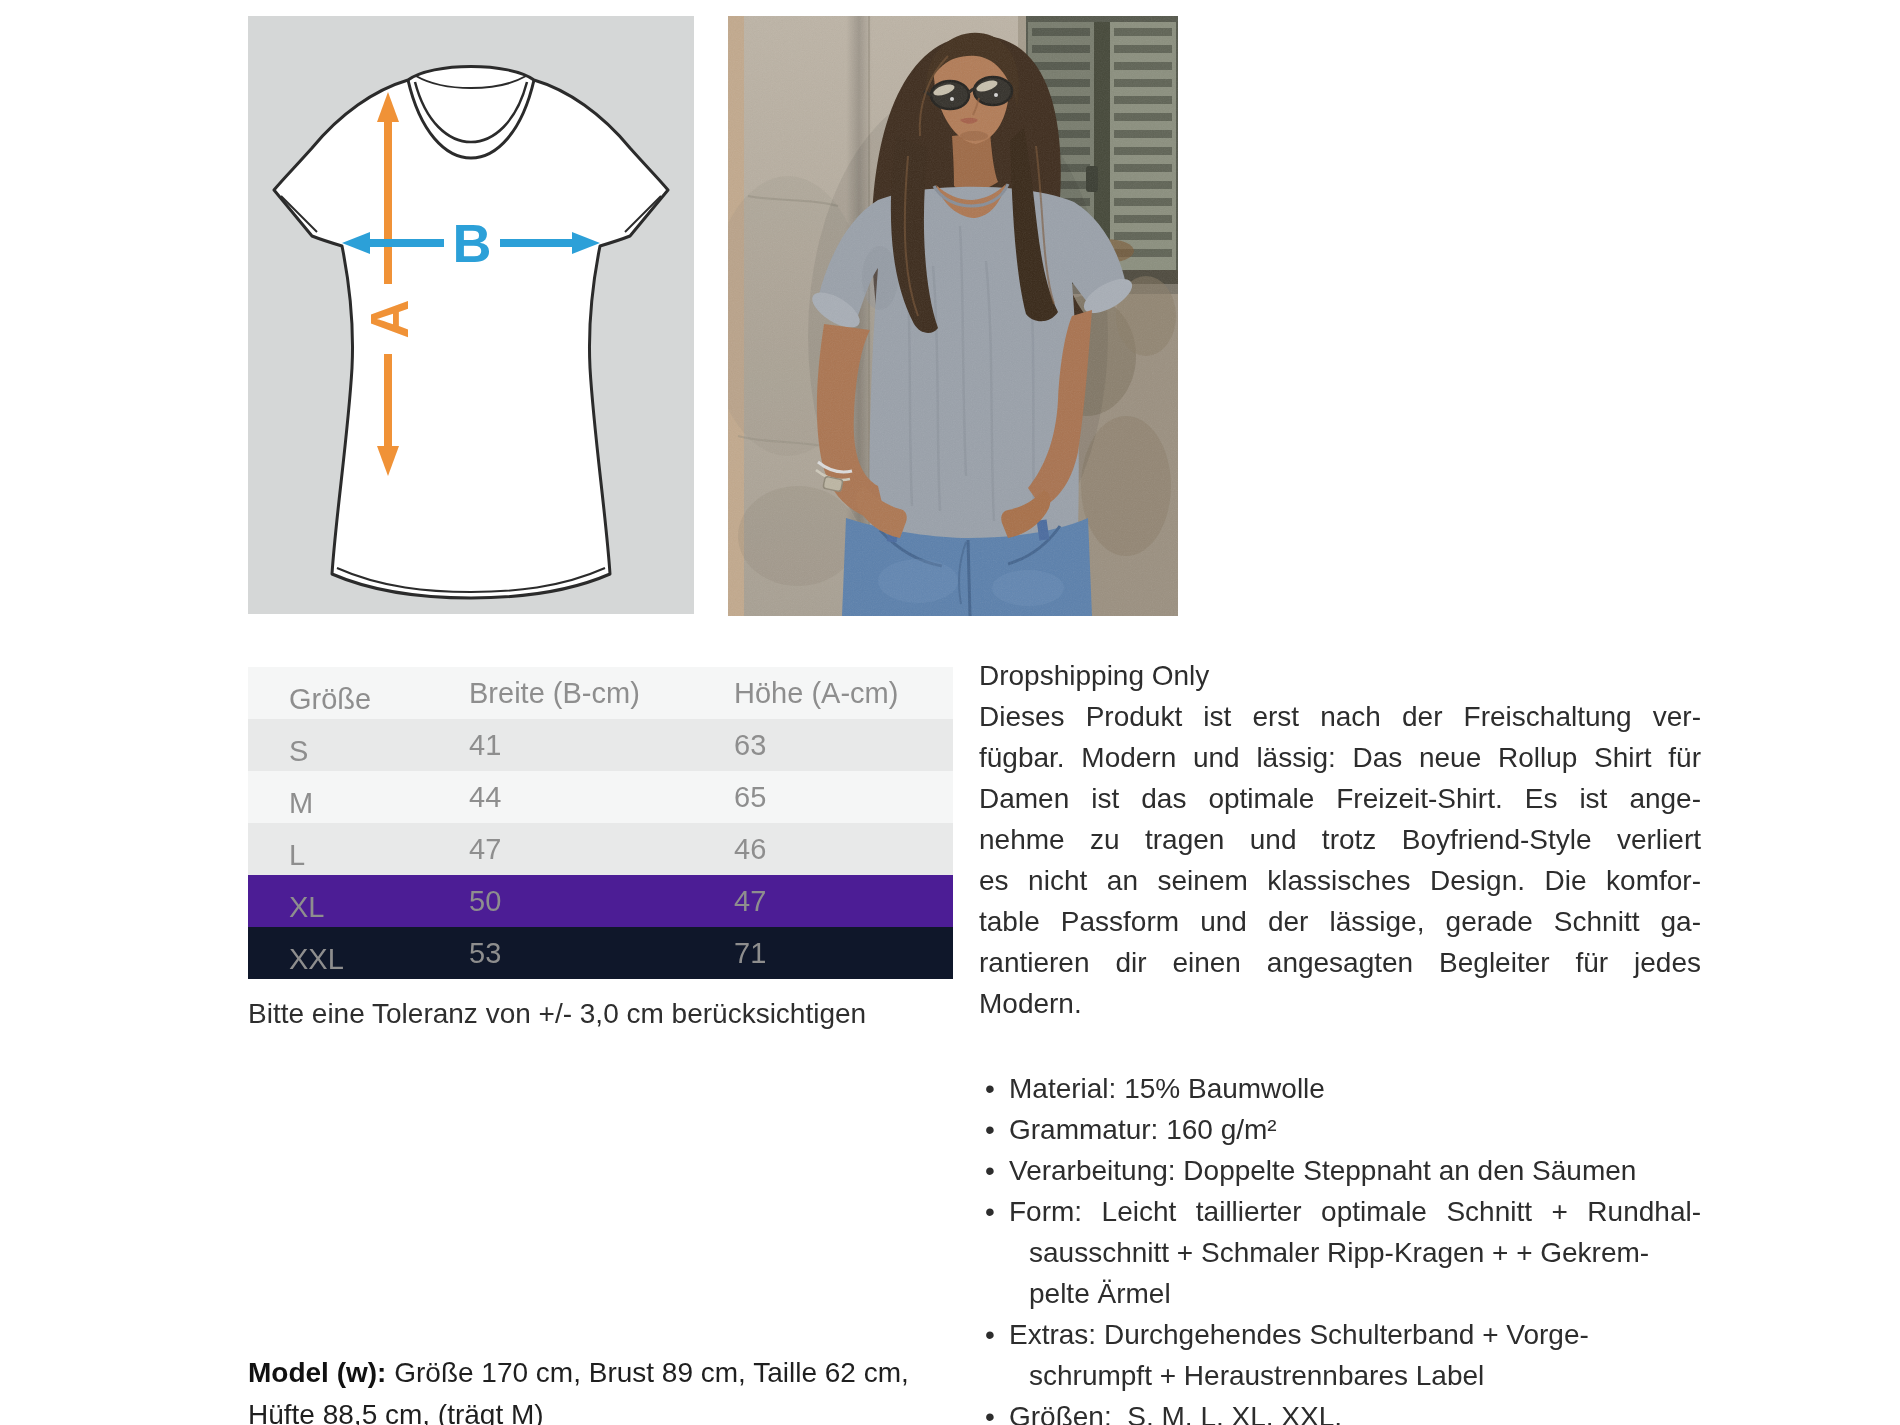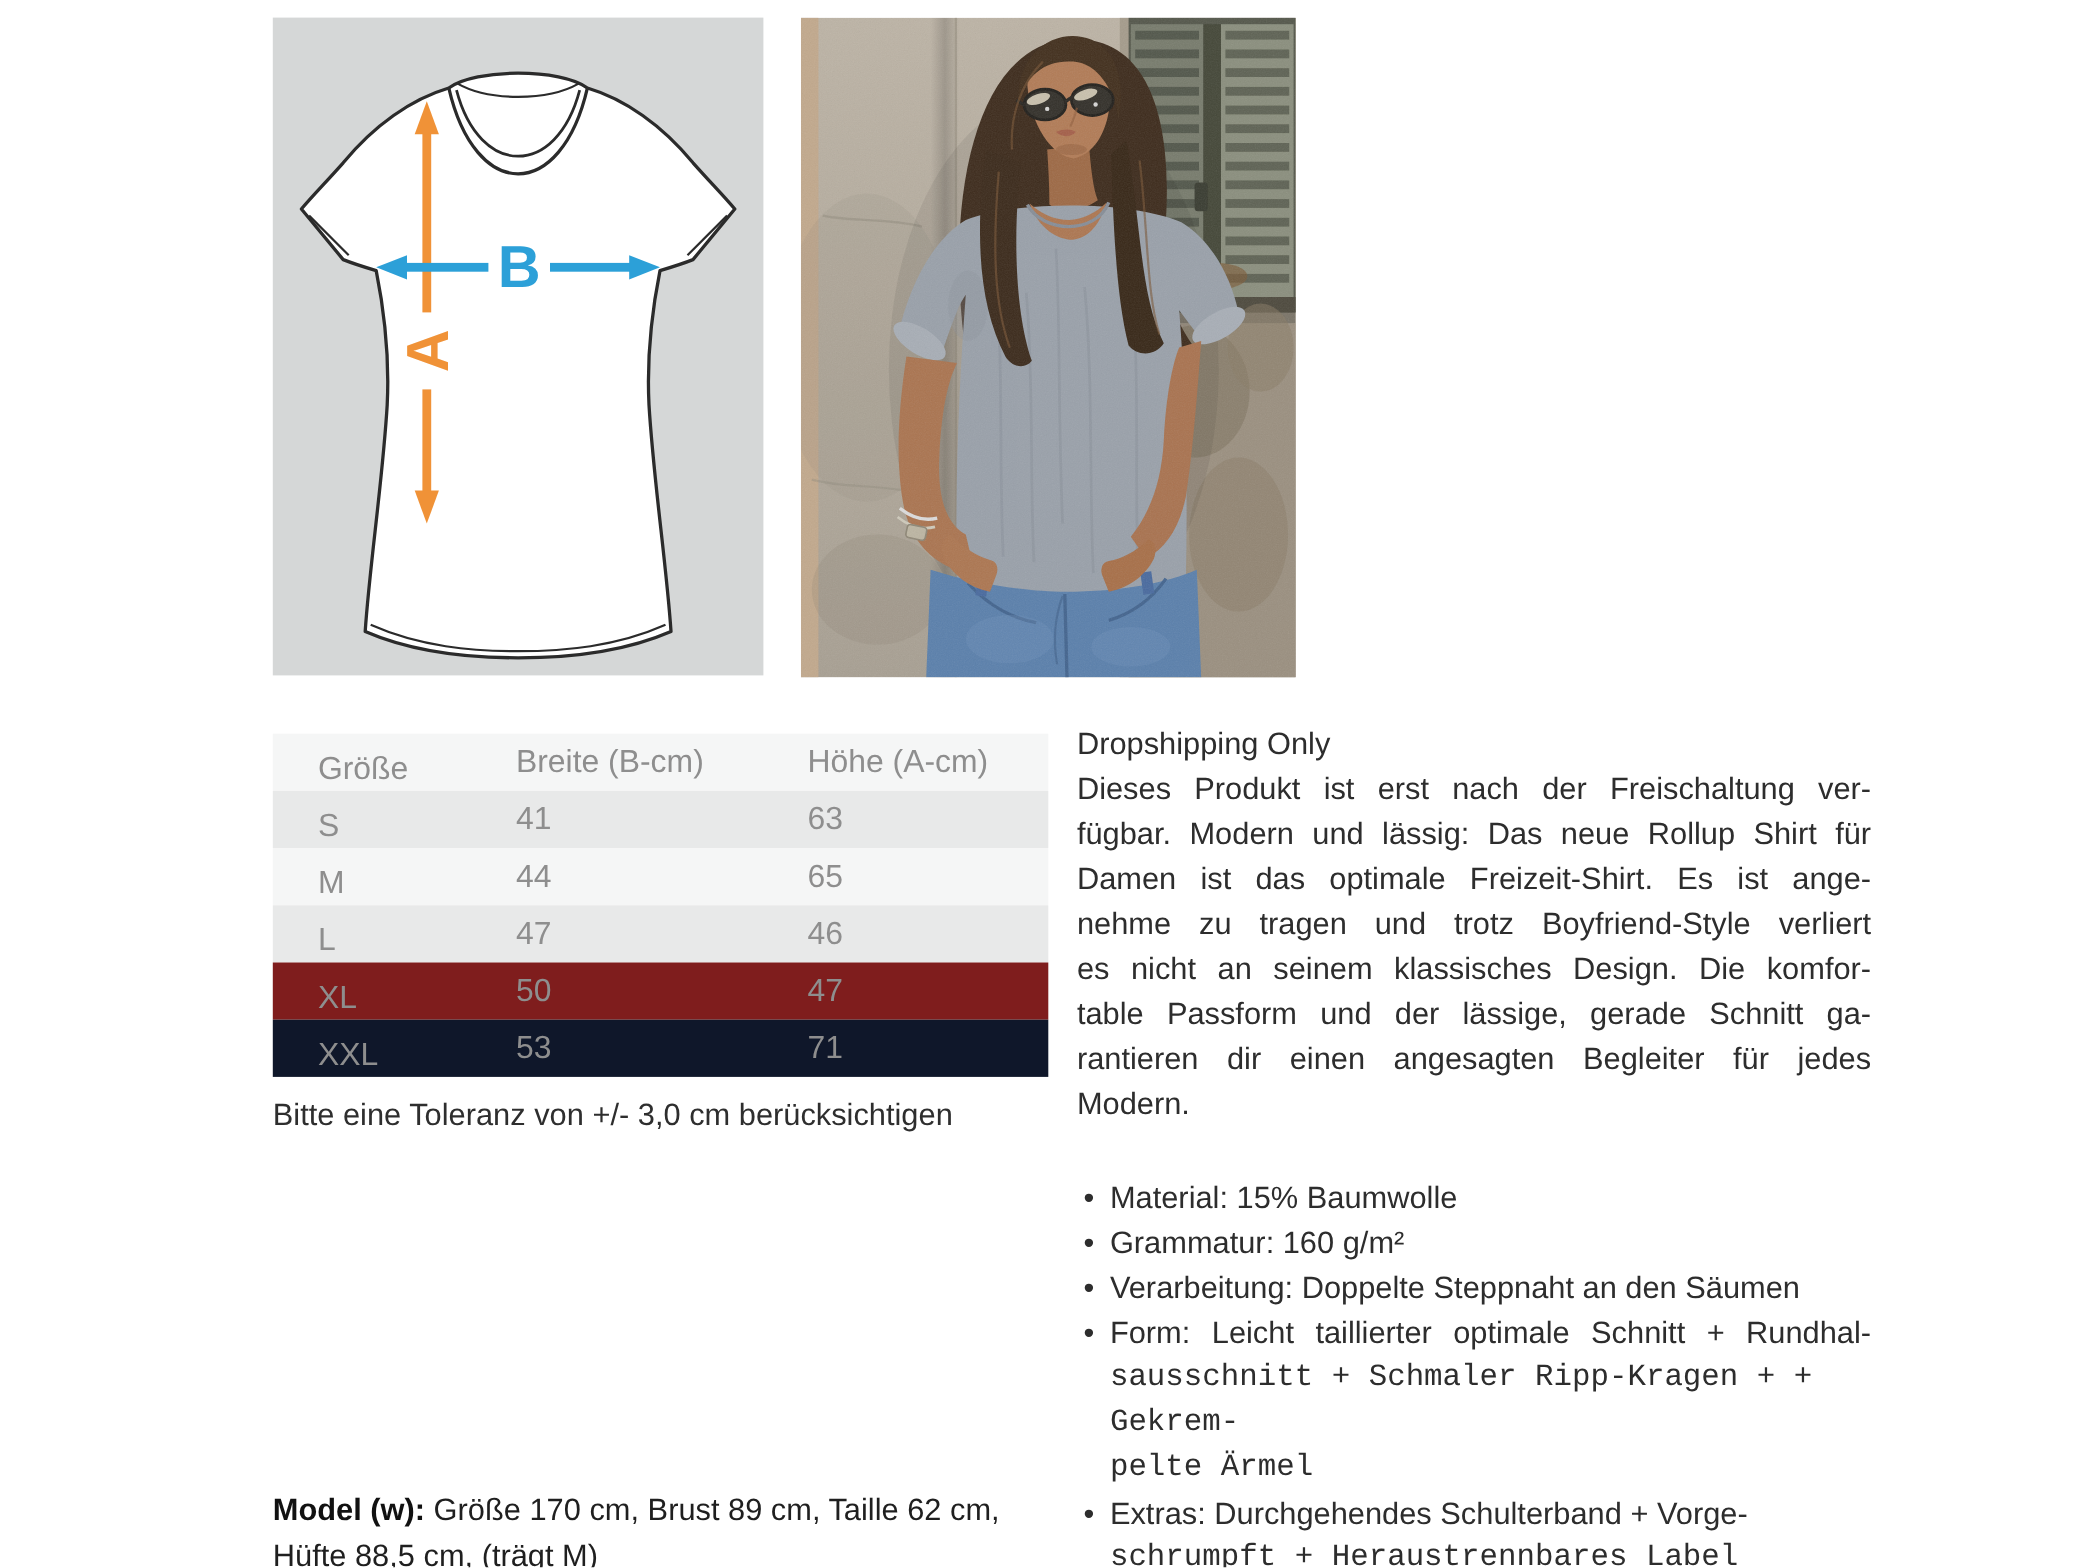--- a/index.html
+++ b/index.html
@@ -16,37 +16,37 @@
   .photo svg{display:block;width:100%;height:100%;}
 
   
   .sizes{position:absolute;left:248px;top:667px;width:705px;font-size:29px;color:#8e8e8e;}
   .t-row{display:grid;grid-template-columns:221px 265px 1fr;height:52px;align-items:center;}
   .t-row .c1{padding-left:41px;margin-top:12px;}
   .t-head{background:#f5f6f6;}
   .r0{background:#e8e9e9;}
   .r1{background:#f5f6f6;}
   .r2{background:#e8e9e9;}
-  .r3{background:#7f1d1d;}
+  .r3{background:#4c1d95;}
   .r4{background:#0f172a;}
 
   
   .tolerance{position:absolute;left:248px;top:998px;font-size:28px;color:#2e2e2e;}
   .model-info{position:absolute;left:248px;top:1352px;width:740px;font-size:28px;line-height:42px;color:#1f1f1f;}
   .model-info .b{font-weight:bold;color:#111;}
 
   
   .desc{position:absolute;left:979px;top:655px;width:722px;font-size:28px;line-height:41px;color:#2d2d2d;}
   .dline{min-height:41px;}
   .jl{text-align:justify;text-align-last:justify;}
   .bullets{margin-top:44px;}
   .bullet-item{position:relative;padding-left:30px;}
   .bullet-item .bl{position:absolute;left:6px;top:0;color:#2d2d2d;}
   .bcontent .dline{white-space:pre-wrap;}
-  .cont{margin-left:0;font-family:Liberation Mono, monospace;}
+  .cont{margin-left:20px;}
 </style>
 </head>
 <body>
 
 <div id="page">
 
   <div class="diagram">
     <svg viewBox="0 0 446 598">
 
       <path d="M160,64 C126,74 92,98 64,132 C48,150 36,162 26,174 L64,220 C74,224 84,227 94,230

